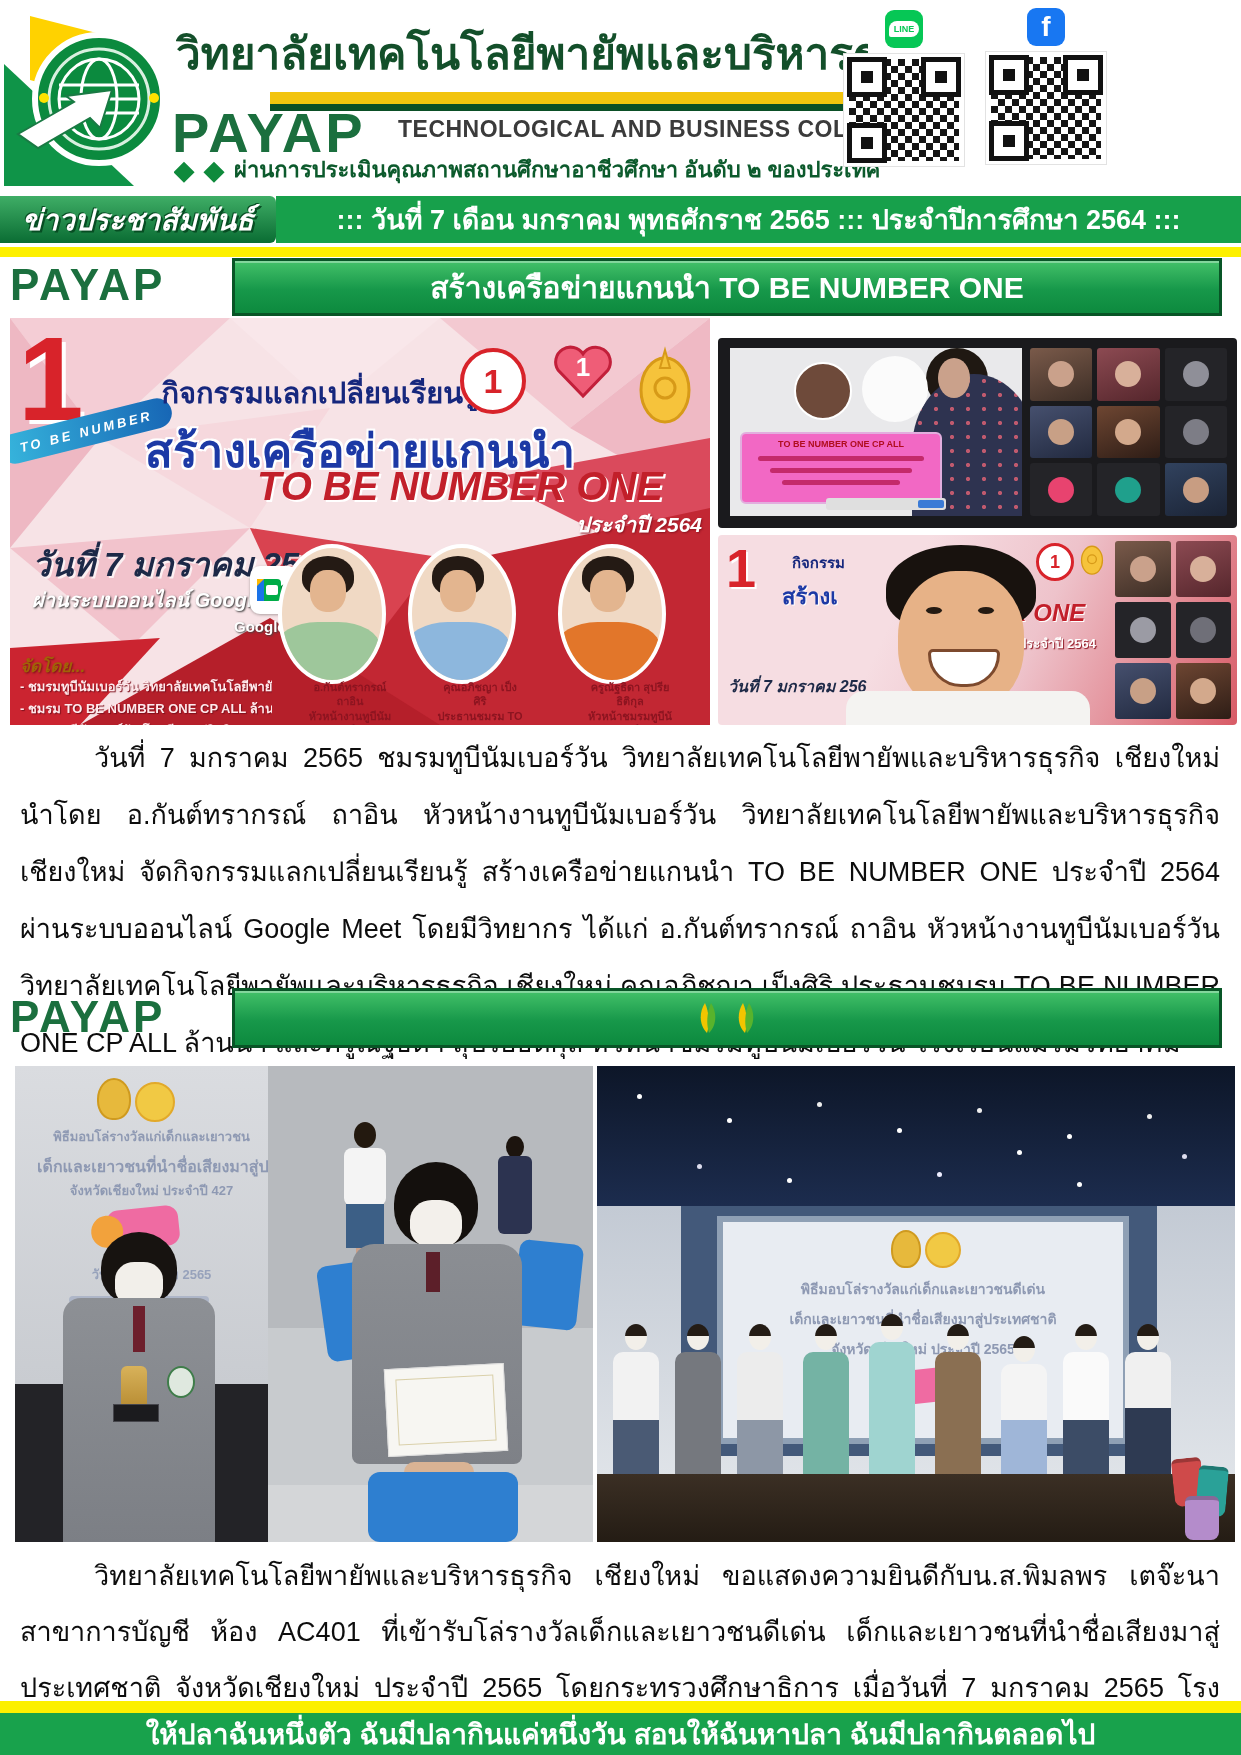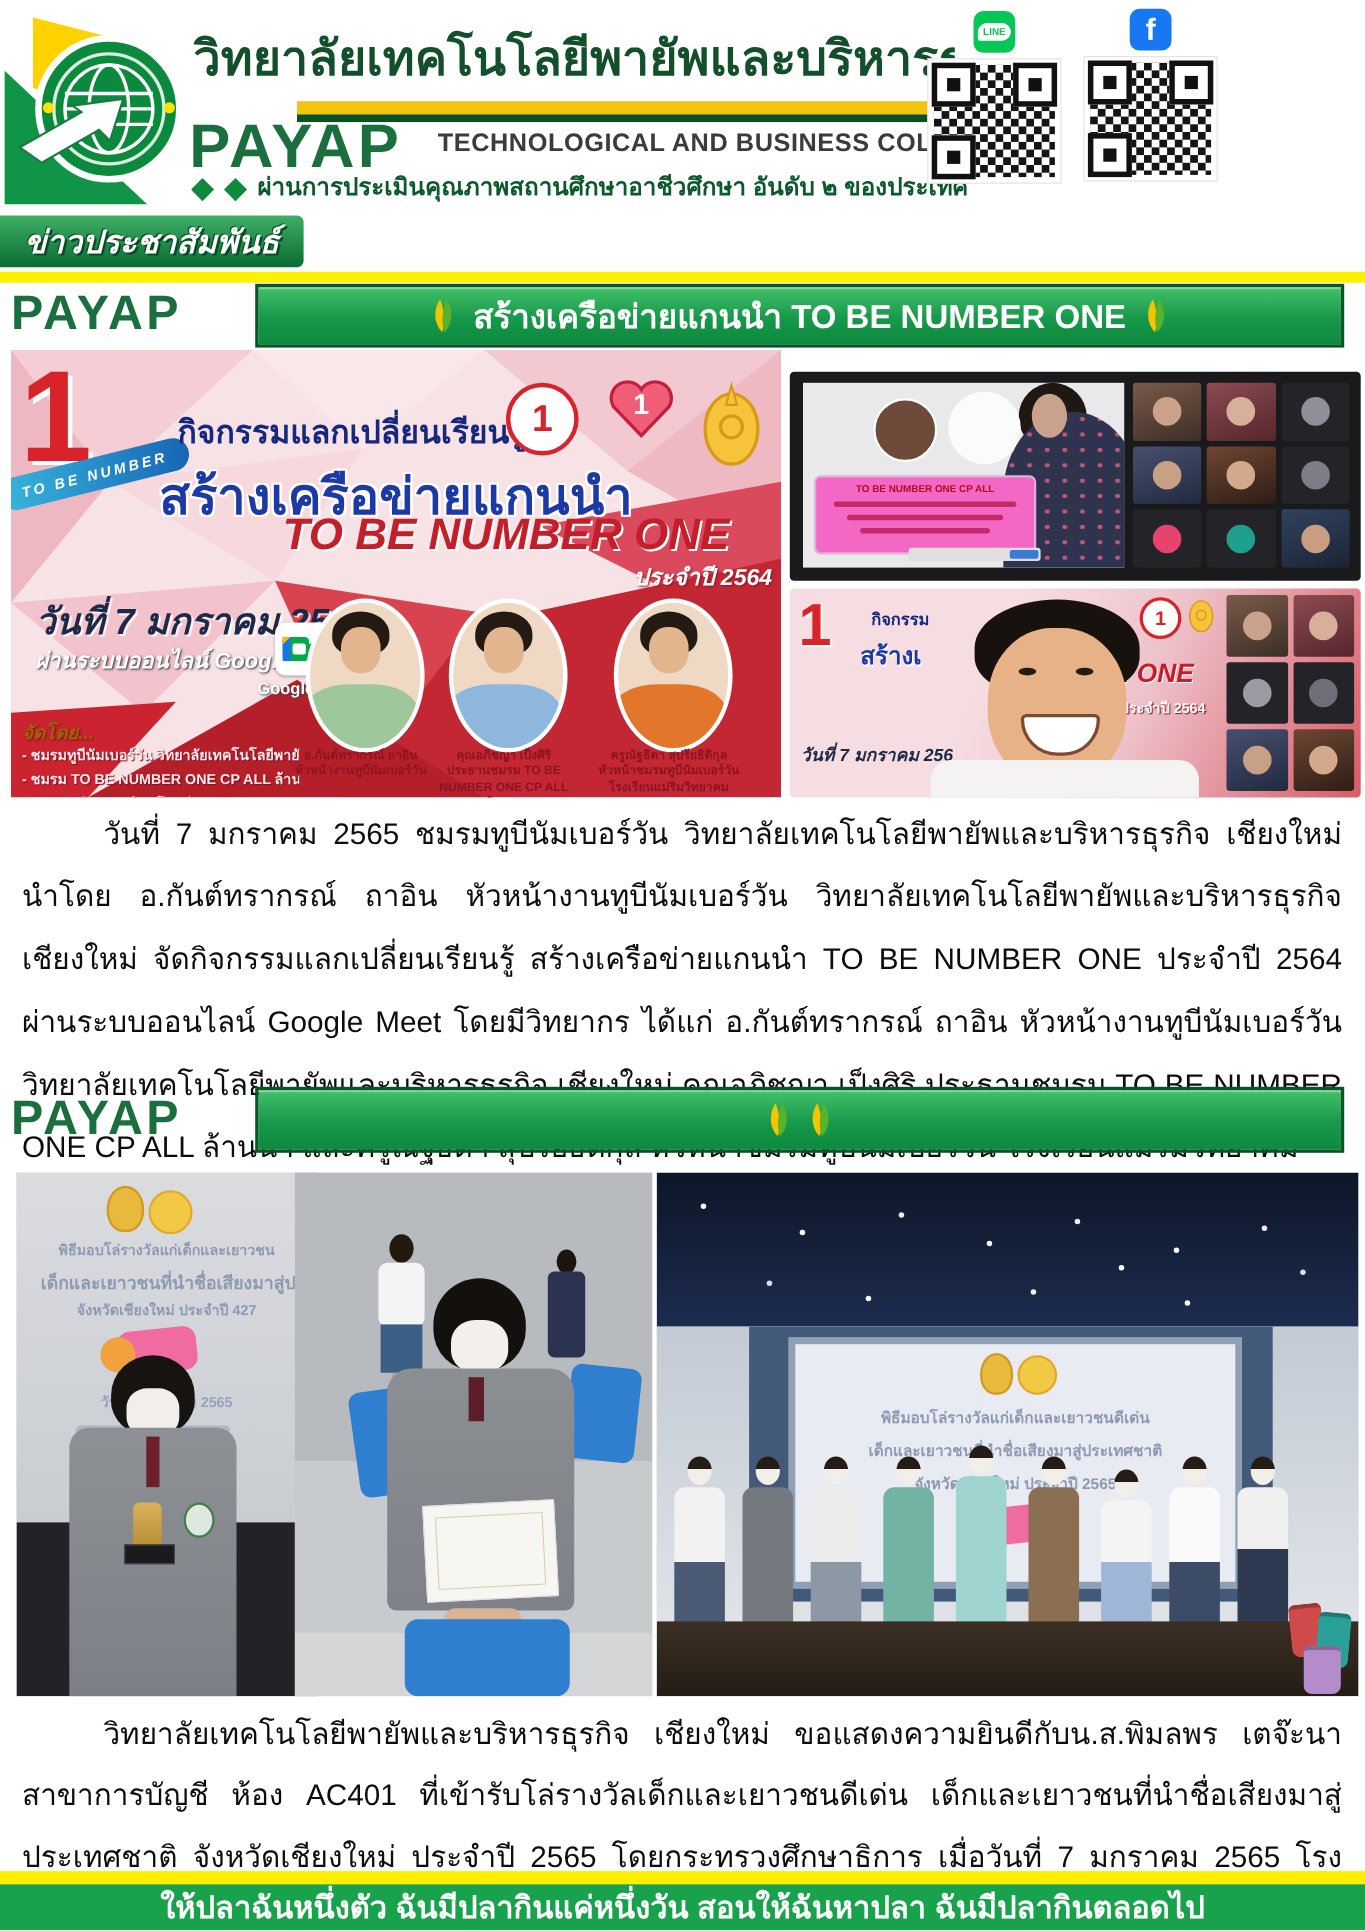--- a/index.html
+++ b/index.html
@@ -41,21 +41,21 @@
   .stripe1{left:0;top:247px;width:1241px;height:10px;background:#fdf000;}
 
   
   .payap-side{font-size:44px;font-weight:800;color:#1b6f3e;letter-spacing:3px;}
   #ps1{left:10px;top:260px;} #ps2{left:10px;top:992px;}
   .banner{width:984px;height:52px;border:3px solid #085526;
           background:linear-gradient(180deg,#43c169 0%,#17984a 55%,#0d8a3e 100%);
           box-shadow:inset 0 2px 0 rgba(255,255,255,.35);
           color:#fff;display:flex;align-items:center;justify-content:center;gap:16px;
           font-size:30px;font-weight:700;white-space:nowrap;overflow:hidden;}
-  #banner1{left:232px;top:258px;} #banner2{left:232px;top:988px;height:54px;}
+  #banner1{left:232px;top:258px;flex-direction:column;} #banner2{left:232px;top:988px;height:54px;}
   .wheat{width:22px;height:32px;flex:0 0 auto;}
 
   
   .poster{left:10px;top:318px;width:700px;height:407px;background:#f7e3e6;overflow:hidden;}
   .poster svg.bg{position:absolute;inset:0;}
   .one-big{left:8px;top:2px;font-size:118px;font-weight:900;color:#d8232a;line-height:1;text-shadow:4px 4px 0 #fff;}
   .one-swoosh{left:-12px;top:98px;width:176px;height:30px;background:linear-gradient(90deg,#37b6dd,#1766b5);
               transform:rotate(-14deg);border-radius:16px;color:#fff;font-size:13px;font-weight:700;font-style:italic;
               display:flex;align-items:center;justify-content:center;letter-spacing:3px;}
   .activity{left:130px;top:52px;width:360px;text-align:center;font-size:29px;font-weight:800;color:#16277d;}
@@ -81,21 +81,21 @@
   .ol{left:10px;width:252px;font-size:13px;font-weight:600;color:#ffe9ec;text-shadow:1px 1px 1px #7e101c;
       white-space:nowrap;overflow:hidden;}
   .ol1{top:358px;} .ol2{top:380px;} .ol3{top:402px;}
   .oval{width:100px;height:132px;border:4px solid #fff;border-radius:50%;overflow:hidden;background:#f0d9c4;}
   .ov1{left:268px;top:226px;} .ov2{left:398px;top:226px;} .ov3{left:548px;top:226px;}
   .oval .hair{position:absolute;left:20px;top:8px;width:52px;height:40px;border-radius:50% 50% 40% 40%;background:#241a14;}
   .oval .face{position:absolute;left:28px;top:22px;width:36px;height:42px;border-radius:45%;background:#e3b58f;}
   .oval .shirt{position:absolute;left:-6px;bottom:-4px;width:104px;height:62px;border-radius:40% 40% 0 0;}
   .sh-green{background:#9ec79b;} .sh-blue{background:#8db7dd;} .sh-orange{background:#e2762a;}
   .caption{width:130px;text-align:center;font-size:11px;line-height:1.3;color:#8c1420;font-weight:700;}
-  .caption span{display:block;}
+  .caption span{display:block;margin-left:44px;}
   .cp1{left:253px;top:362px;} .cp2{left:383px;top:362px;} .cp3{left:533px;top:362px;}
 
   
   .shot{background:#1a1a1d;border-radius:4px;overflow:hidden;}
   .shot1{left:718px;top:338px;width:519px;height:190px;}
   .shot2{left:718px;top:535px;width:519px;height:190px;
          background:linear-gradient(115deg,#f6dde2 0 35%,#eec3cb 60%,#d85b66 100%);}
   .main1{left:12px;top:10px;width:292px;height:168px;background:#e9e9eb;overflow:hidden;}
   .m1-hair{right:34px;top:0;width:62px;height:62px;border-radius:50%;background:#1f1812;}
   .m1-woman{right:-14px;top:26px;width:124px;height:150px;border-radius:50% 50% 0 0;background:#2e3350;
@@ -289,20 +289,21 @@
       <div class="finder f-tr">
           <b></b>
         </div>
       <div class="finder f-bl">
           <b></b>
         </div>
     </div>
   </div>
 
   <div class="abs nb-label">ข่าวประชาสัมพันธ์</div>
+  <div class="abs nb-date">:::  วันที่ 7 เดือน มกราคม พุทธศักราช 2565  :::  ประจำปีการศึกษา  2564  :::</div>
   <div class="abs stripe1"></div>
 
   <div class="abs payap-side" id="ps1">PAYAP</div>
   <div class="abs banner" id="banner1">
     <svg class="wheat" viewBox="0 0 22 32">
       <path d="M10 31 C2 23 2 10 8 1 C12 10 13 22 10 31 Z" fill="#f2c500"></path>
       <path d="M12 31 C20 23 20 10 14 1 C10 10 9 22 12 31 Z" fill="#58b32c"></path>
     </svg>
     <span>สร้างเครือข่ายแกนนำ TO BE NUMBER ONE</span>
     <svg class="wheat" viewBox="0 0 22 32">

